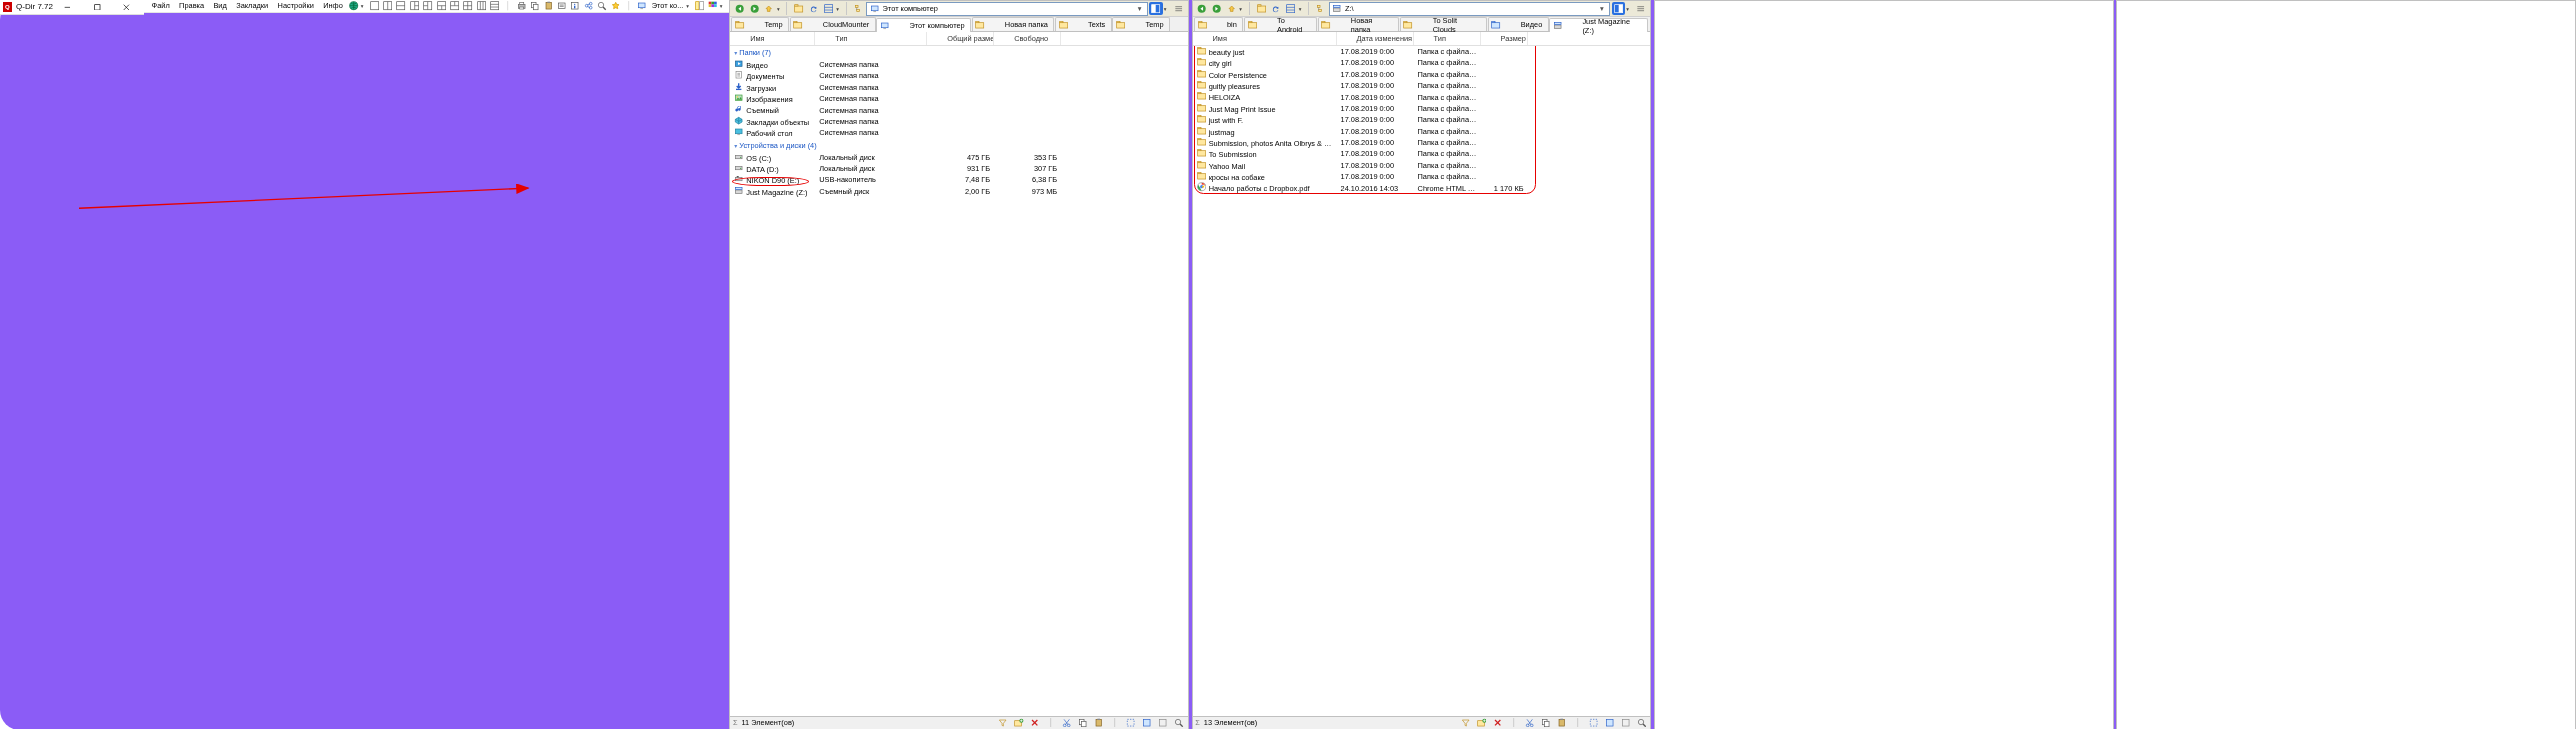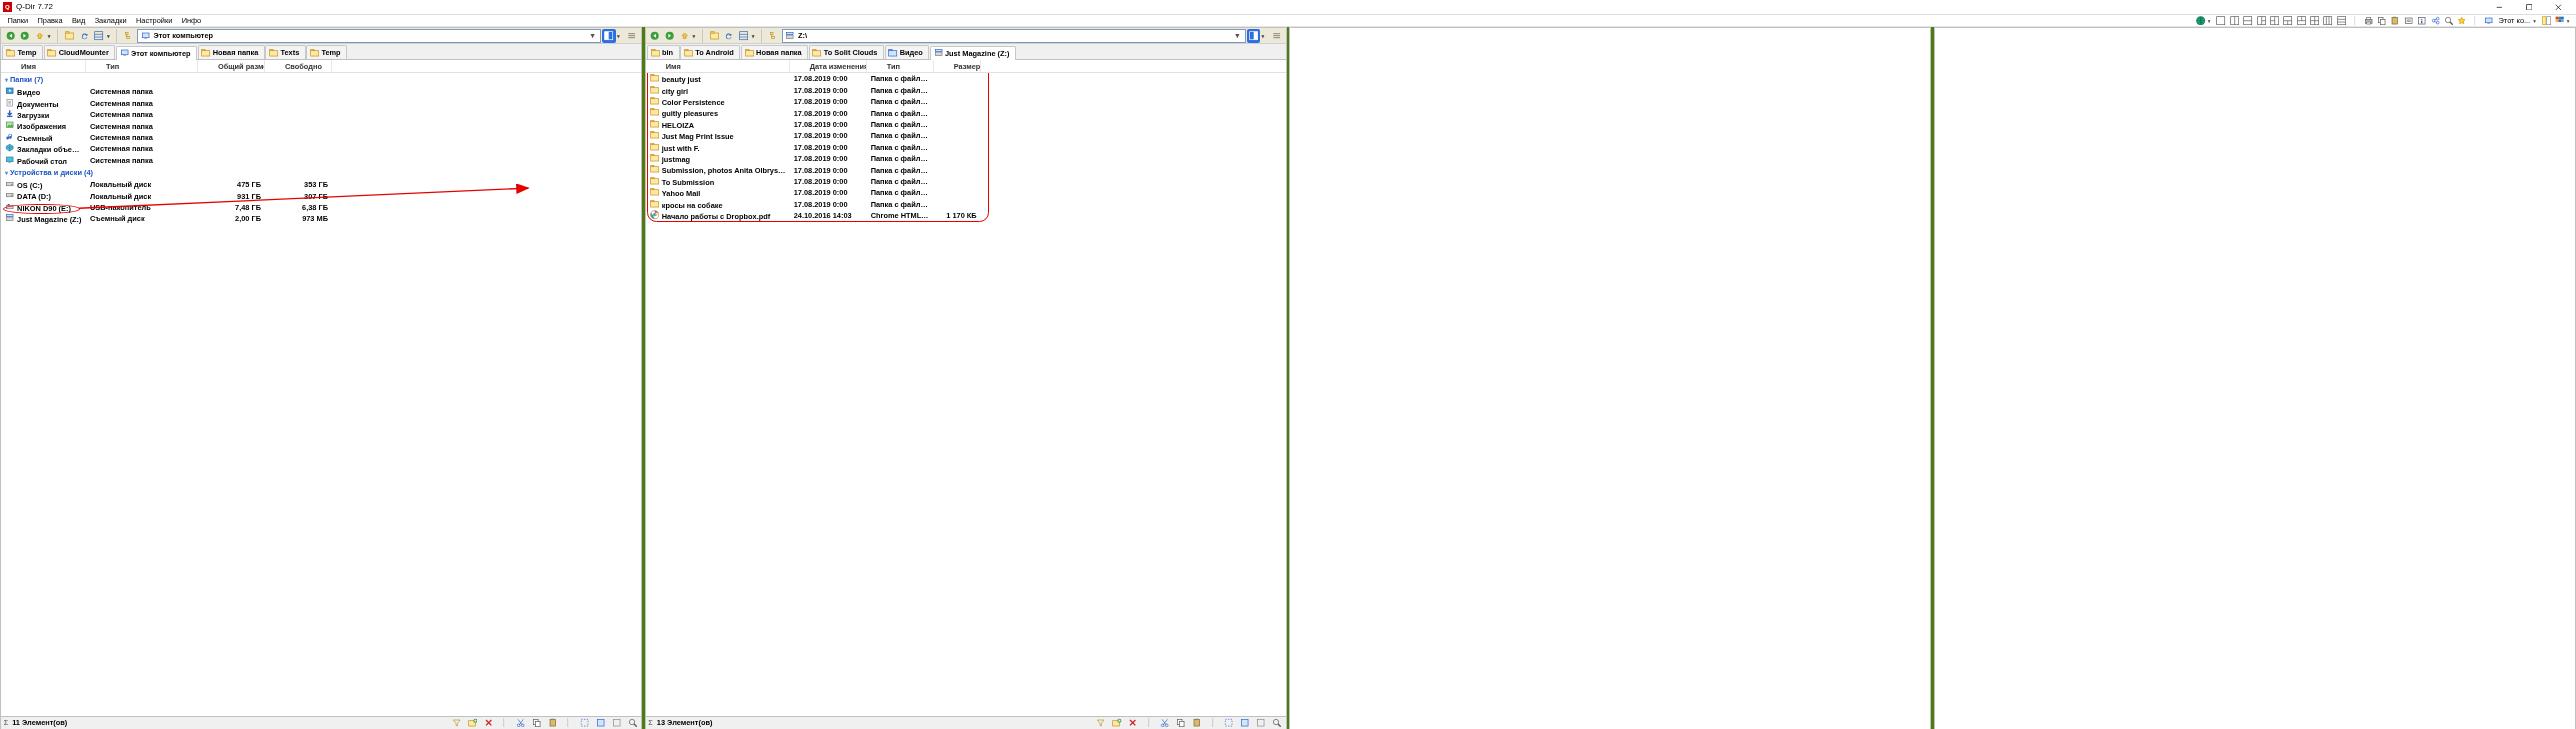--- a/index.html
+++ b/index.html
@@ -1,17 +1,17 @@
 <!DOCTYPE html>
 <html><head>
 <meta charset="utf-8">
 <style>
 * { box-sizing: border-box; margin: 0; padding: 0; font-family: "Segoe UI", Tahoma, sans-serif; font-size: 7.4px; }
 body { background: #fff; overflow: hidden; }
-.window { width: 2576px; height: 730px; display: flex; flex-direction: column; background: #4d7c0f; border-radius: 20px; }
+.window { width: 2576px; height: 730px; display: flex; background: #8b5cf6; border-radius: 20px; }
 
 
 .titlebar { height: 14.8px; background: #fff; display: flex; align-items: center; padding: 0 2.7px; border-bottom: 0.7px solid #dedede; }
 .titlebar .app-icon { width: 9.4px; height: 9.4px; background: #c00; display: inline-flex; align-items: center; justify-content: center; color: #fff; font-weight: bold; font-size: 6px; margin-right: 4px; }
 .titlebar .title { flex: 0 0 auto; font-size: 8px; color: #000; }
 .titlebar .spacer { flex: 1; }
 .winbtn { width: 29.5px; height: 14.8px; display: inline-flex; align-items: center; justify-content: center; cursor: default; }
 
 
 .menubar { height: 12.7px; background: #fff; display: flex; align-items: center; padding: 0 2.7px; gap: 0; border-bottom: 0.7px solid #e5e5e5; }
@@ -24,31 +24,31 @@
 .navbtn { width: 13.4px; height: 13.4px; display: inline-flex; align-items: center; justify-content: center; cursor: default; border: 0.7px solid transparent; border-radius: 2px; }
 .navbtn svg, .ricon svg, .tb-btn svg { display: block; }
 .drop-arrow { width: 6.7px; color: #444; font-size: 5.4px; }
 .addr { flex: 1; height: 14px; background: #fff; border: 0.7px solid #7a9ac0; display: flex; align-items: center; padding: 0 2px; gap: 2.7px; }
 .addr .aicon { width: 10.7px; height: 10.7px; display: inline-flex; align-items: center; justify-content: center; }
 .addr .atext { flex: 1; }
 .addr .adrop { width: 10.7px; text-align: center; color: #555; cursor: default; }
 
 
 .panes { flex: 1; display: flex; min-height: 0; }
-.pane { flex: 1; display: flex; flex-direction: column; background: #fff; border: 0.7px solid #c0c0c0; min-width: 0; font-weight: bold; }
+.pane { flex: 1; display: flex; flex-direction: column; background: #fff; border: 0.7px solid #c0c0c0; min-width: 0; }
 .pane + .pane { margin-left: 2.7px; }
 
 
 .blank-pane { background: #f0f0f0; }
 .blank-pane .body { flex: 1; background: #fff; }
 .tbsep { width: 3.4px; height: 13.4px; border-left: 0.7px solid #c8c8c8; margin: 0 1.3px; }
 
 
 .tabrow { height: 15.4px; background: #f0f0f0; display: flex; align-items: end; padding: 0 1.3px; gap: 0; border-bottom: 0.7px solid #c0c0c0; }
-.tab { height: 14px; background: #f4f4f4; border: 0.7px solid #c8c8c8; border-bottom: none; border-top-left-radius: 2px; border-top-right-radius: 2px; display: inline-flex; align-items: center; padding: 0 5.4px 0 2.7px; gap: 2px; cursor: default; margin-right: 0.7px; font-size: 7.4px; margin-top: 8px; }
+.tab { height: 14px; background: #f4f4f4; border: 0.7px solid #c8c8c8; border-bottom: none; border-top-left-radius: 2px; border-top-right-radius: 2px; display: inline-flex; align-items: center; padding: 0 5.4px 0 2.7px; gap: 20px; cursor: default; margin-right: 0.7px; font-size: 7.4px; margin-top: 8px; }
 .tab.active { background: #fff; position: relative; top: 0.7px; }
 .tab .ticon { width: 9.4px; height: 9.4px; display: inline-flex; align-items: center; justify-content: center; }
 
 
 .lhdr { height: 13.4px; display: flex; border-bottom: 0.7px solid #e0e0e0; background: #fff; }
 .lhdr .col { padding: 2px 20px; border-right: 0.7px solid #e8e8e8; color: #333; cursor: default; overflow: hidden; white-space: nowrap; }
 
 
 .lbody { flex: 1; overflow: auto; position: relative; }
 .grp { color: #1a56c4; padding: 2px 4px; cursor: default; }
@@ -92,21 +92,21 @@
     </span>
     <span class="winbtn close">
       <svg width="6.7" height="6.7" viewBox="0 0 10 10">
           <line x1="1" y1="1" x2="9" y2="9" stroke="#000"></line>
           <line x1="9" y1="1" x2="1" y2="9" stroke="#000"></line>
         </svg>
     </span>
   </div>
 
   <div class="menubar">
-    <span class="mitem">Папки</span>
+    <span class="mitem">Файл</span>
     <span class="mitem">Правка</span>
     <span class="mitem">Вид</span>
     <span class="mitem">Закладки</span>
     <span class="mitem">Настройки</span>
     <span class="mitem">Инфо</span>
     <span class="spacer"></span>
 
     <span class="ricon">
         <svg width="9.4" height="9.4" viewBox="0 0 14 14">
           <circle cx="7" cy="7" r="6" fill="#2a8" stroke="#063"></circle>

